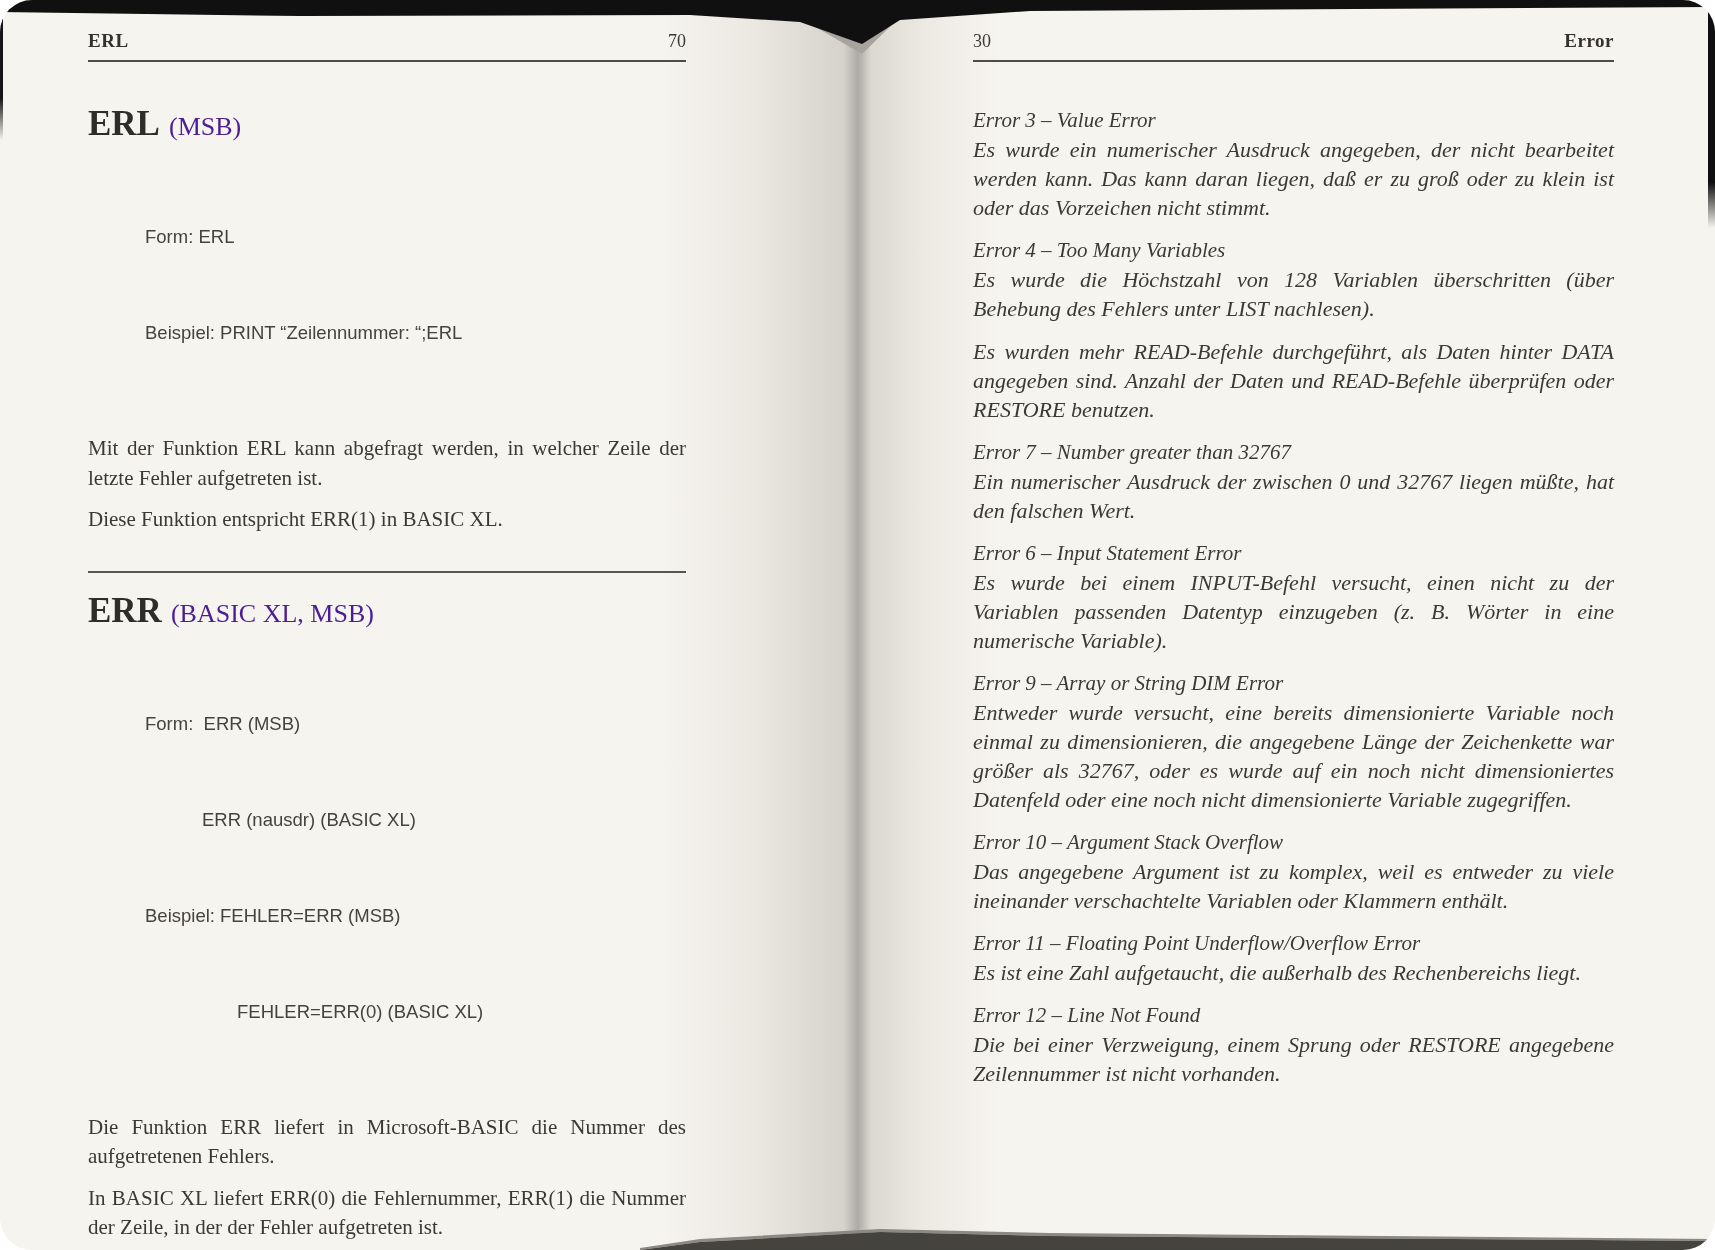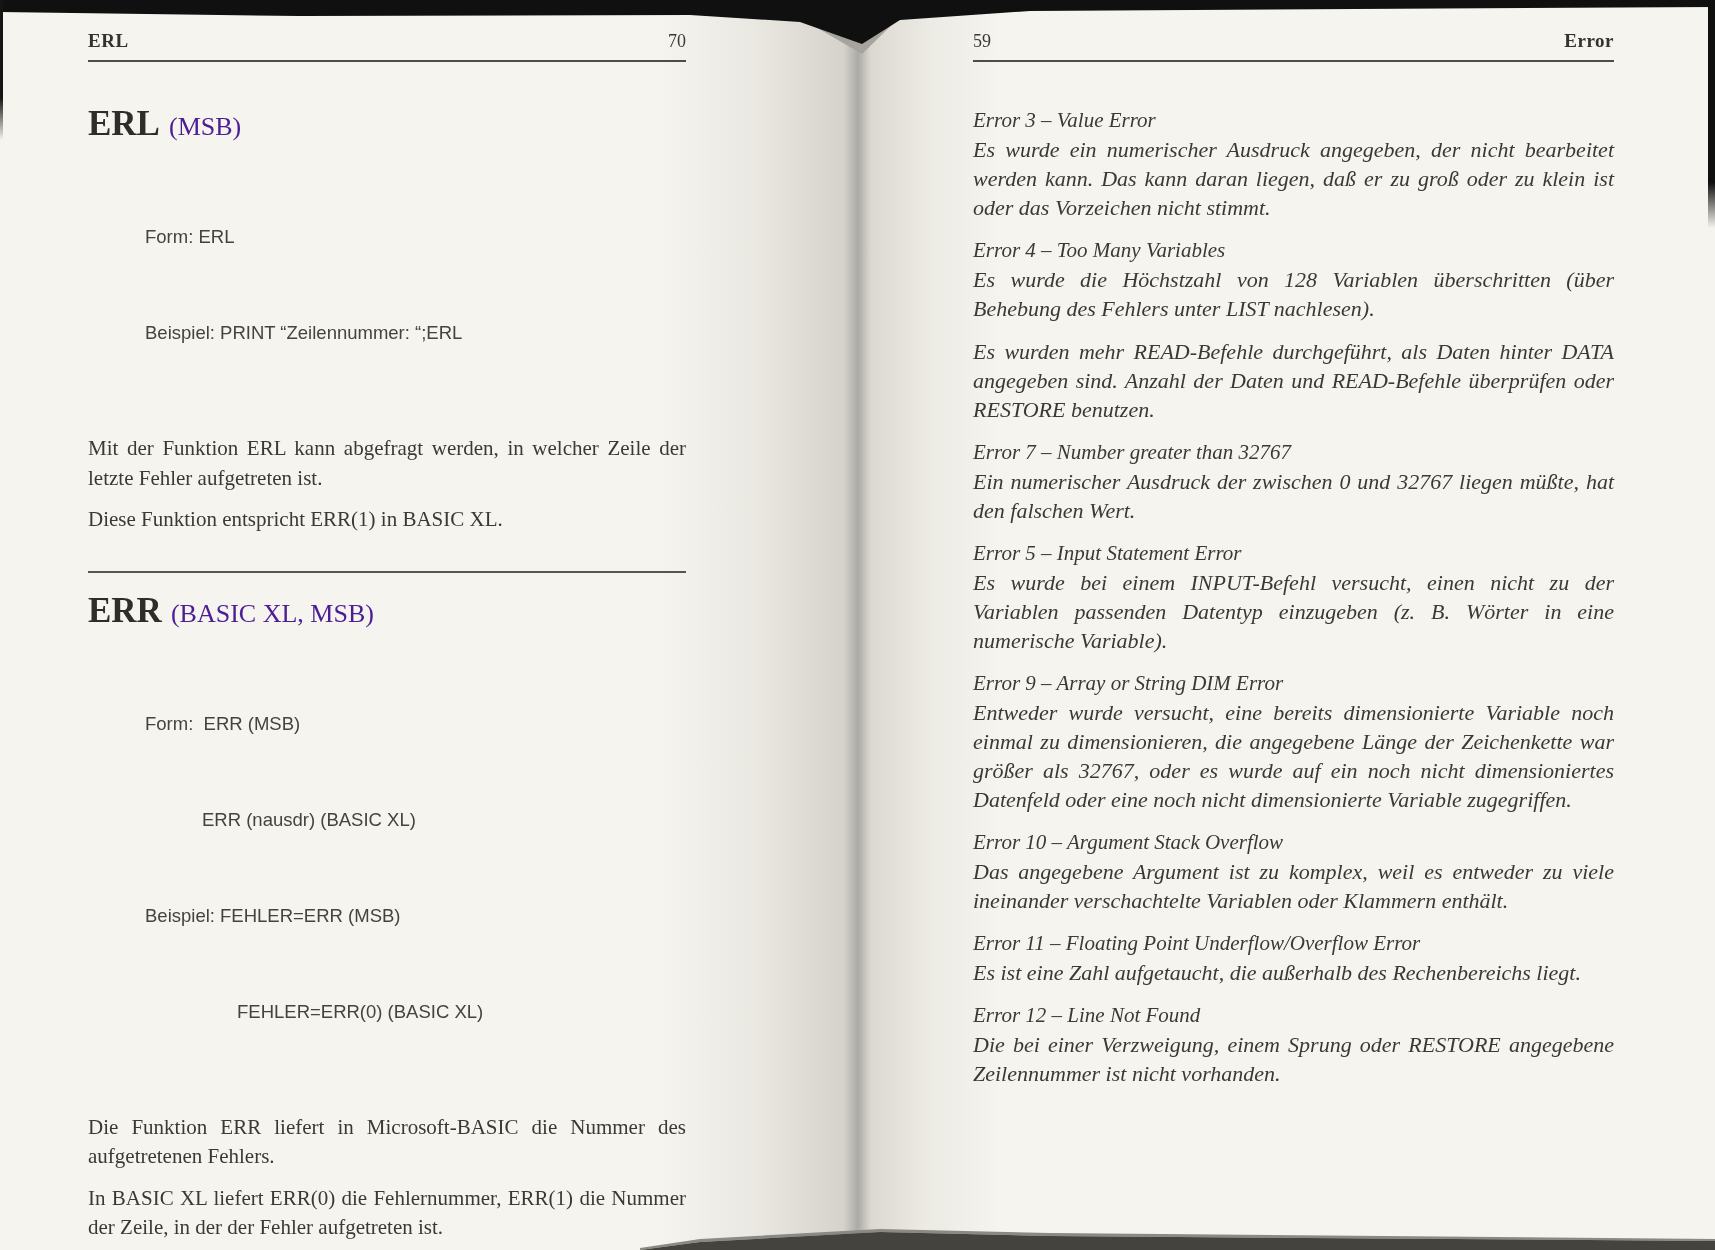--- a/index.html
+++ b/index.html
@@ -3,20 +3,21 @@
 <meta charset="utf-8">
 <style>
   html,body{margin:0;padding:0;}
   .stage{
     position:relative;
     width:1715px;height:1250px;
     background:#f6f4ee;
     overflow:hidden;
     font-family:"Liberation Serif",serif;
     color:#3b3936;
+    border-radius:32px;
   }
   
   .deco{position:absolute;pointer-events:none;}
   .top-band{top:0;left:0;}
   .bottom-band{bottom:0;left:0;}
   .right-edge{
     right:0;top:0;width:7px;height:228px;
     background:linear-gradient(to bottom,#0f0f0f 80%,rgba(15,15,15,0));
   }
   .left-edge{
@@ -112,41 +113,41 @@
     </div>
 
     <p class="body-par first">Die Funktion ERR liefert in Microsoft-BASIC die Nummer des aufgetretenen Fehlers.</p>
     <p class="body-par">In BASIC XL liefert ERR(0) die Fehlernummer, ERR(1) die Nummer der Zeile, in der der Fehler aufgetreten ist.</p>
 
   </div>
 
   <div class="page page-right">
 
     <div class="running-header">
-      <span class="rh-num">59</span>
+      <span class="rh-num">30</span>
       <span class="rh-title">Error</span>
     </div>
 
     <div class="err-entry first-right">
       <div class="entry-title">Error 3 – Value Error</div>
       <div class="entry-body">Es wurde ein numerischer Ausdruck angegeben, der nicht bearbeitet werden kann. Das kann daran liegen, daß er zu groß oder zu klein ist oder das Vorzeichen nicht stimmt.</div>
     </div>
     <div class="err-entry">
       <div class="entry-title">Error 4 – Too Many Variables</div>
       <div class="entry-body">Es wurde die Höchstzahl von 128 Variablen überschritten (über Behebung des Fehlers unter LIST nachlesen).</div>
     </div>
     <div class="err-entry">
       <div class="entry-body">Es wurden mehr READ-Befehle durchgeführt, als Daten hinter DATA angegeben sind. Anzahl der Daten und READ-Befehle überprüfen oder RESTORE benutzen.</div>
     </div>
     <div class="err-entry">
       <div class="entry-title">Error 7 – Number greater than 32767</div>
       <div class="entry-body">Ein numerischer Ausdruck der zwischen 0 und 32767 liegen müßte, hat den falschen Wert.</div>
     </div>
     <div class="err-entry">
-      <div class="entry-title">Error 5 – Input Statement Error</div>
+      <div class="entry-title">Error 6 – Input Statement Error</div>
       <div class="entry-body">Es wurde bei einem INPUT-Befehl versucht, einen nicht zu der Variablen passenden Datentyp einzugeben (z. B. Wörter in eine numerische Variable).</div>
     </div>
     <div class="err-entry">
       <div class="entry-title">Error 9 – Array or String DIM Error</div>
       <div class="entry-body">Entweder wurde versucht, eine bereits dimensionierte Variable noch einmal zu dimensionieren, die angegebene Länge der Zeichenkette war größer als 32767, oder es wurde auf ein noch nicht dimensioniertes Datenfeld oder eine noch nicht dimensionierte Variable zugegriffen.</div>
     </div>
     <div class="err-entry">
       <div class="entry-title">Error 10 – Argument Stack Overflow</div>
       <div class="entry-body">Das angegebene Argument ist zu komplex, weil es entweder zu viele ineinander verschachtelte Variablen oder Klammern enthält.</div>
     </div>

